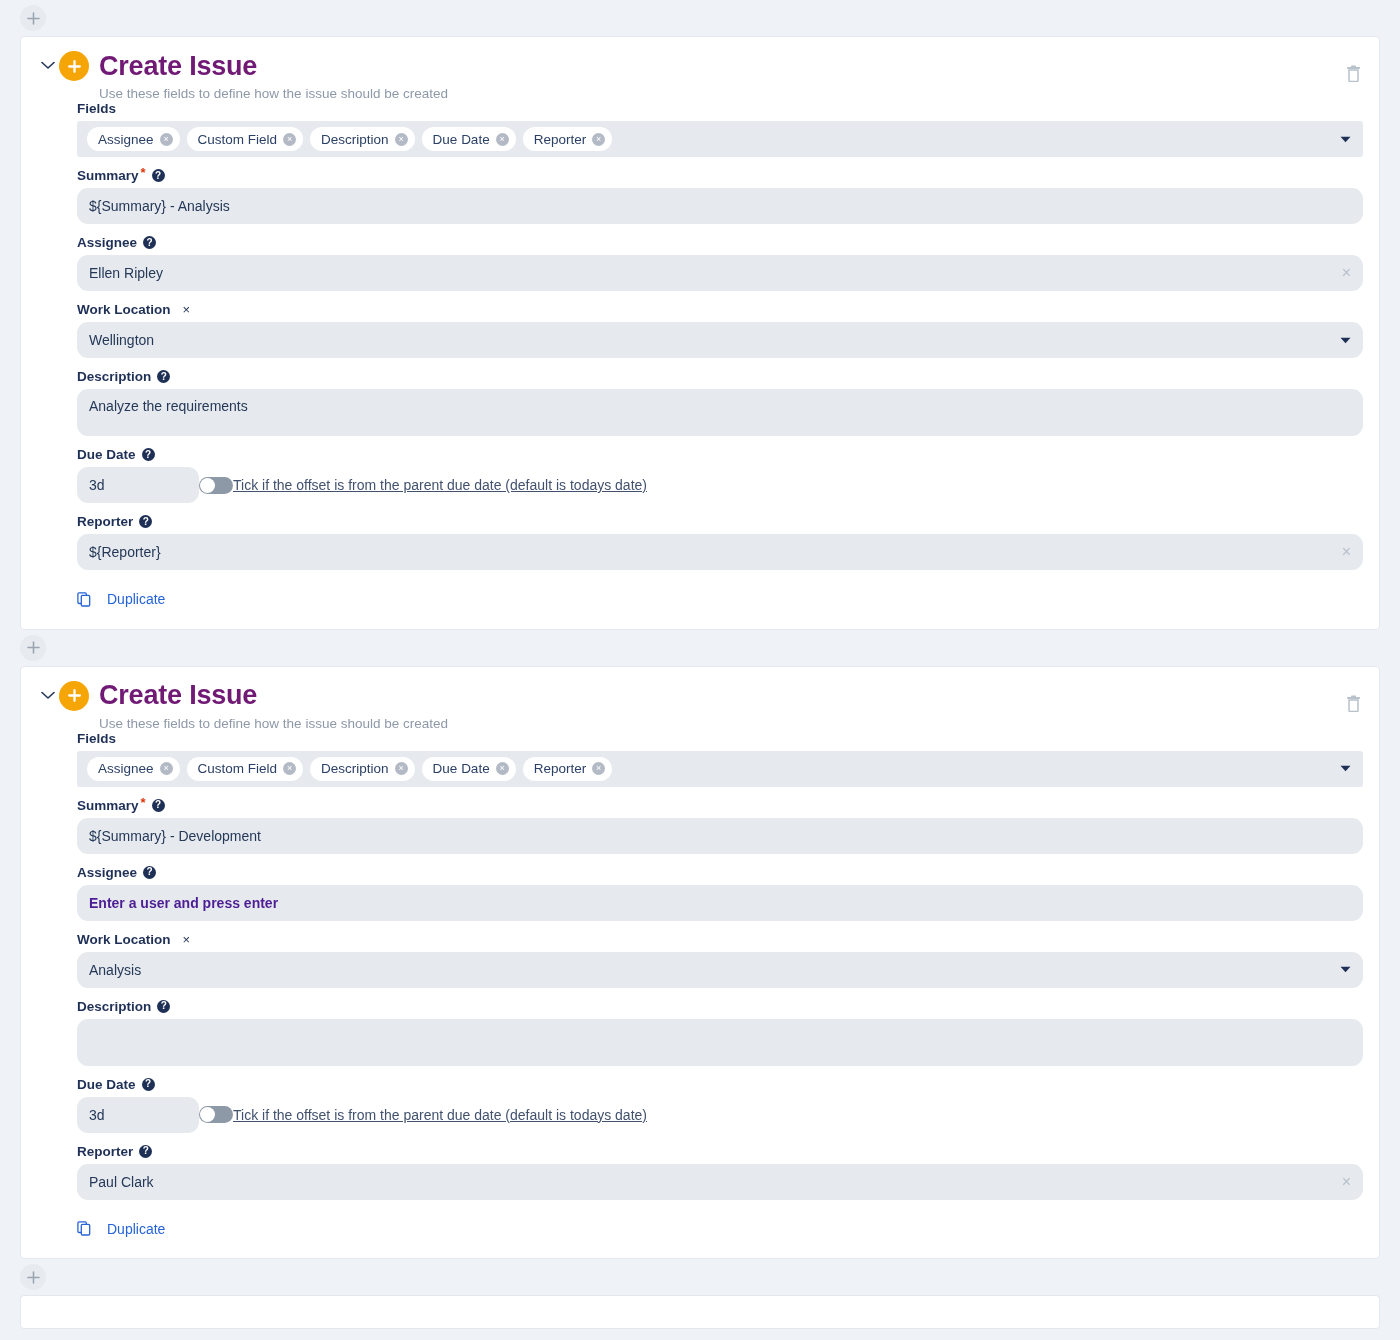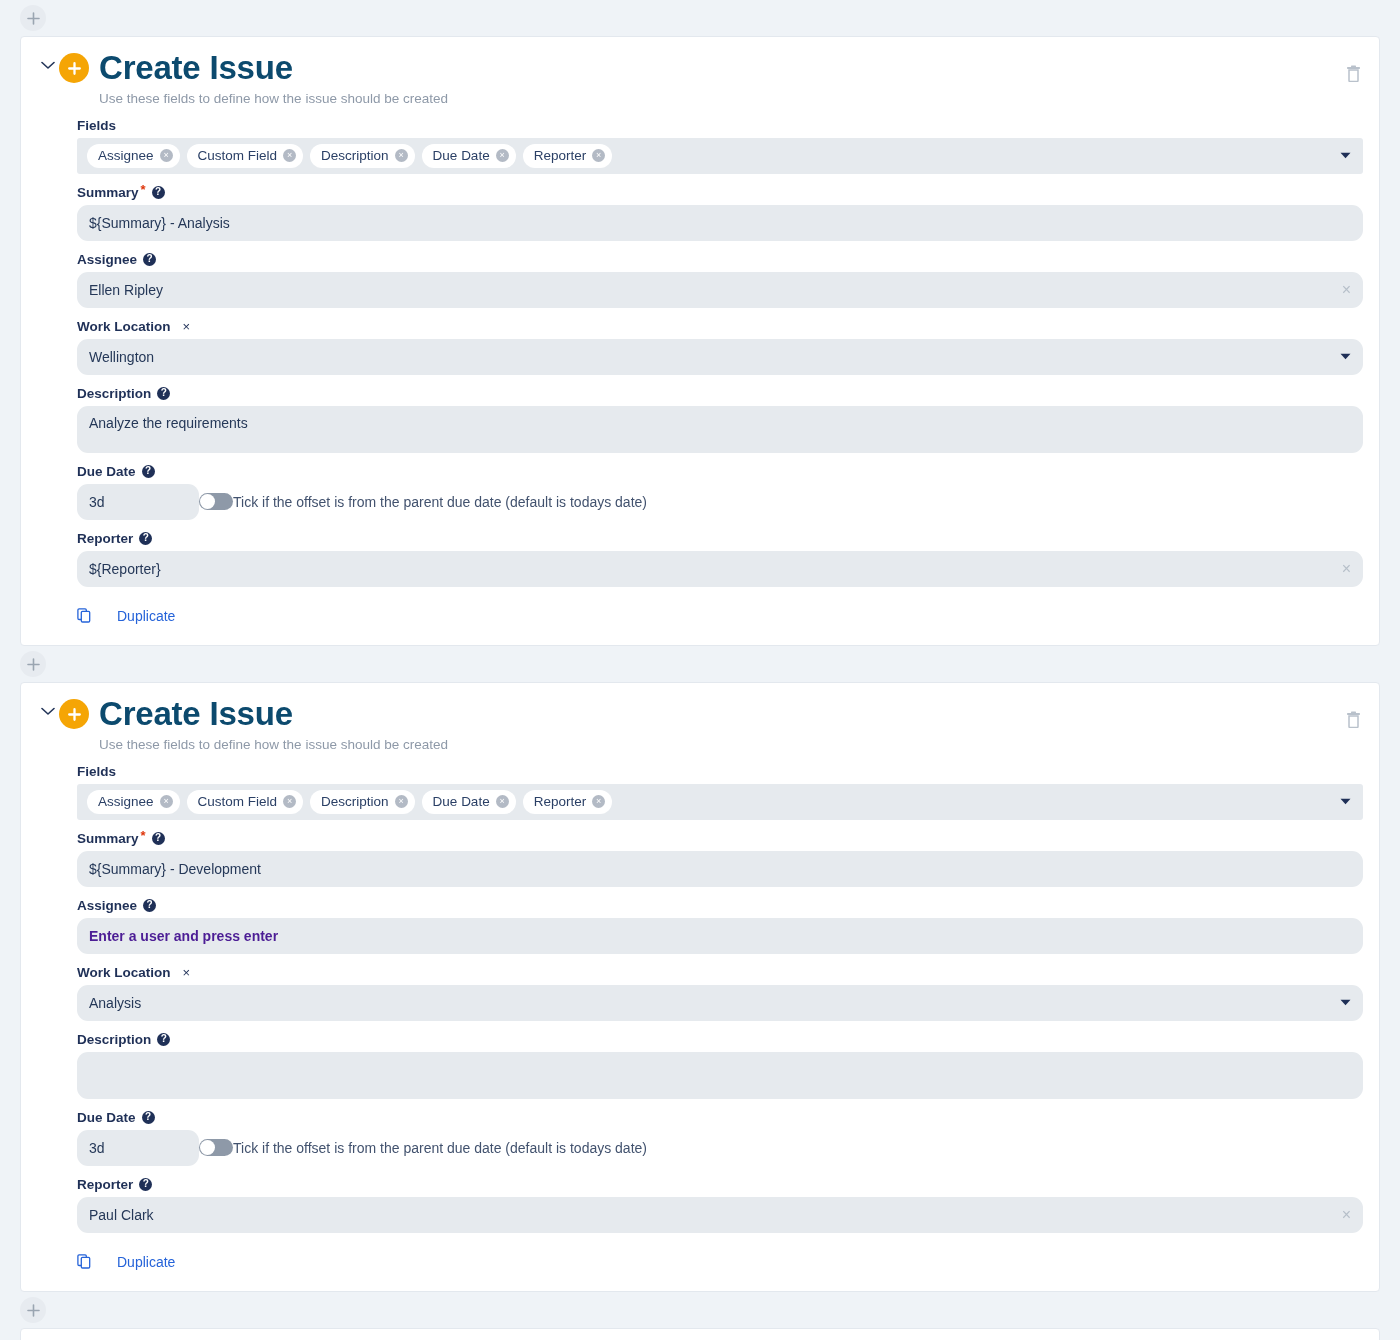--- a/index.html
+++ b/index.html
@@ -41,33 +41,33 @@
 
   .head-main { flex: 1 1 auto; min-width: 0; }
   .title-line { display: flex; align-items: center; gap: 10px; }
   .icon-badge {
     width: 30px; height: 30px; border-radius: 50%;
     display: flex; align-items: center; justify-content: center;
     flex: 0 0 30px;
   }
   .icon-badge.orange { background: #f5a505; }
   .card-title {
-    font-size: 33px; font-weight: bold; color: #0c4a6e;
+    font-size: 27px; font-weight: bold; color: #701a75;
     letter-spacing: -0.2px; line-height: 1.05;
   }
   .card-sub { font-size: 13.5px; color: #8e99a8; margin: 5px 0 0 40px; }
 
   .trash {
     position: absolute; top: 28px; right: 18px;
     color: #b9c1cb; cursor: pointer;
   }
   .trash svg { display:block; }
 
   
-  .body { margin-left: 40px; margin-top: 12px; }
+  .body { margin-left: 40px; }
   .flabel {
     font-size: 13.5px; font-weight: bold; color: #1f3057;
     display: flex; align-items: center; gap: 4px; margin-bottom: 5px;
   }
   .req { color: #de350b; font-size: 13px; line-height: 1; position: relative; top: -3px; margin-left: -2px;}
   .help {
     width: 13px; height: 13px; border-radius: 50%;
     background: #1f3057; color: #fff;
     font-size: 10px; font-weight: bold;
     display: inline-flex; align-items: center; justify-content: center;
@@ -120,25 +120,25 @@
   .duedate-row .ctrl { width: 122px; flex: 0 0 122px; }
   .toggle {
     width: 34px; height: 17px; border-radius: 9px; background: #8e99a8;
     position: relative; cursor: pointer; flex: 0 0 34px;
   }
   .toggle .knob {
     position: absolute; left: 1px; top: 1px;
     width: 15px; height: 15px; border-radius: 50%;
     background: #ffffff;
   }
-  .toggle-label { font-size: 14px; color: #42526e; }
+  .toggle-label { font-size: 14px; color: #42526e; text-decoration: underline; }
 
   
   .dup {
-    display: inline-flex; align-items: center; gap: 26px;
+    display: inline-flex; align-items: center; gap: 16px;
     color: #2563d9; font-size: 14px; cursor: pointer;
     margin-top: 10px;
   }
   .dup svg { display:block; }
 </style>
 </head>
 <body>
 
 <div class="page">
 

